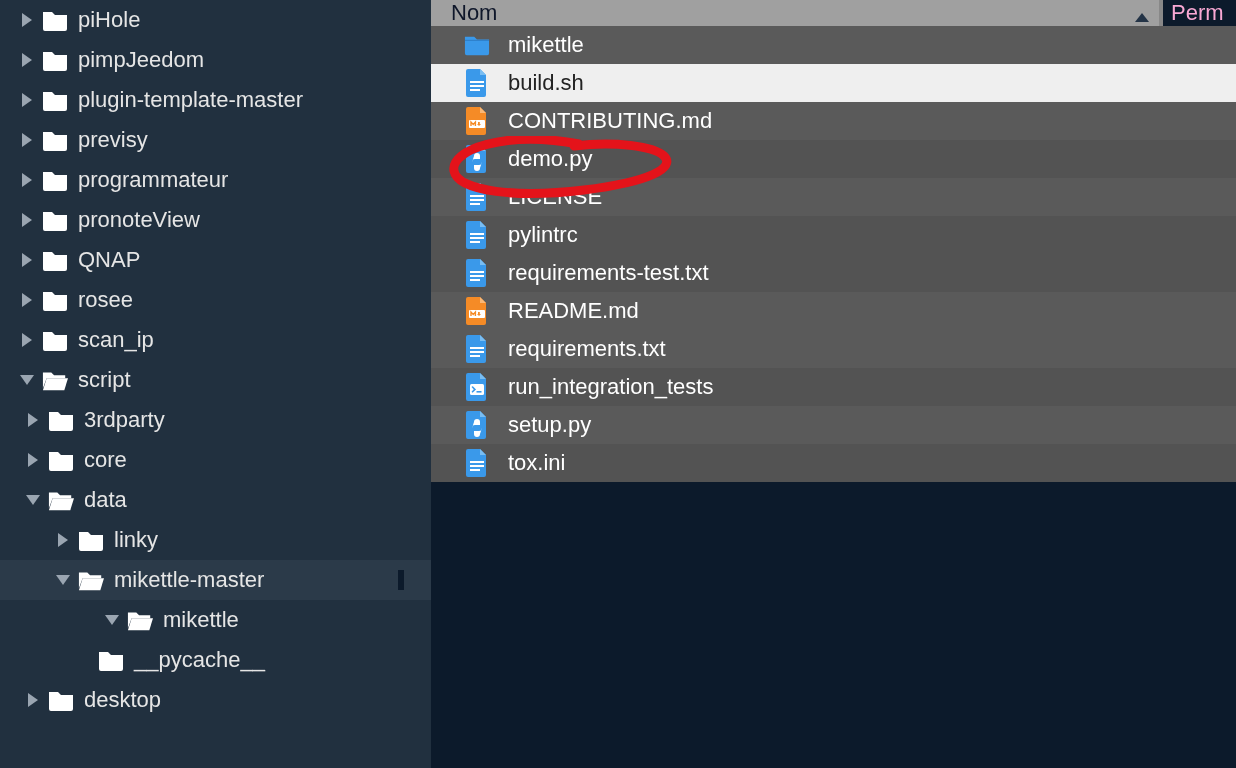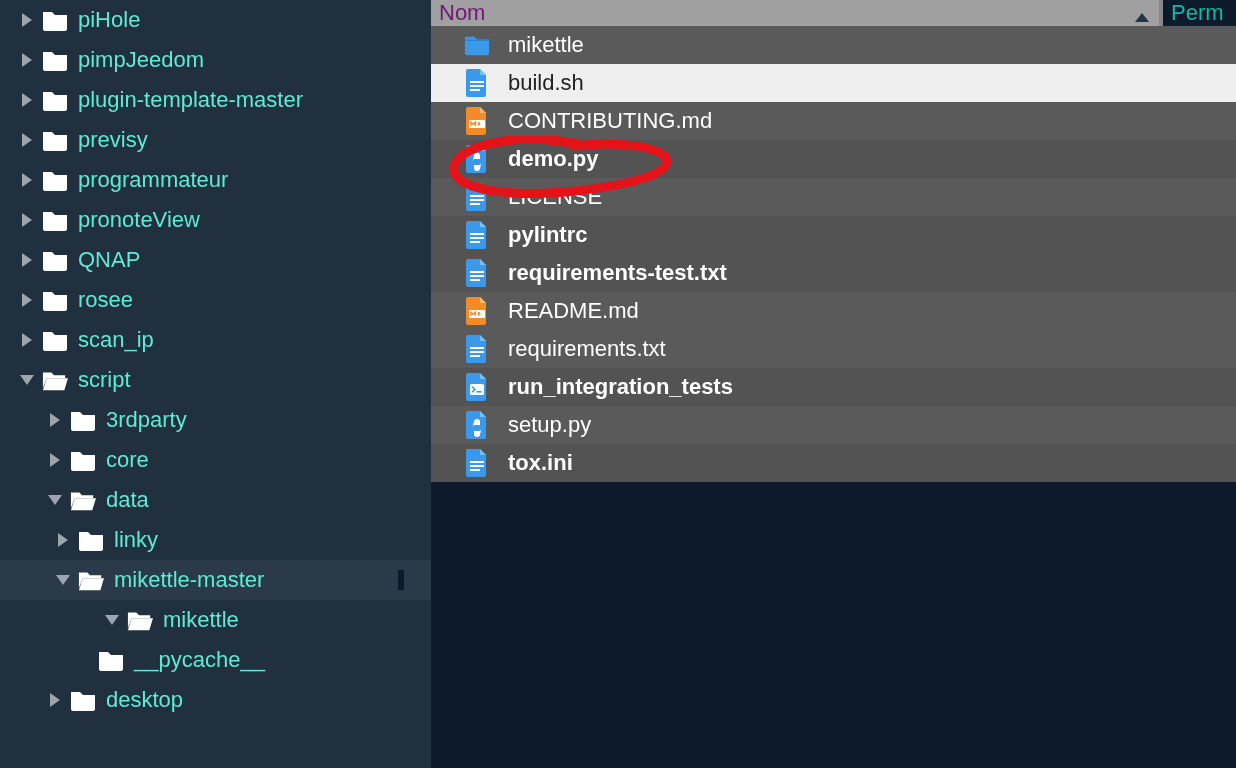--- a/index.html
+++ b/index.html
@@ -46,75 +46,75 @@
     .tree-arrow svg { fill: #9aa5b1; }
     .tree-arrow.blank { visibility: hidden; }
     .folder-icon {
       width: 26px; height: 22px;
       margin-right: 10px;
       flex-shrink: 0;
       display: inline-flex; align-items: center; justify-content: center;
     }
     .folder-icon svg { fill: #ffffff; }
     .folder-icon.open svg { fill: #ffffff; }
-    .tree-label { color: #5eead4; }
+    .tree-label { color: #e5e5e5; }
     .ind-1 { padding-left: 18px; }
-    .ind-2 { padding-left: 46px; text-align: right; }
+    .ind-2 { padding-left: 24px; text-align: right; }
     .ind-3 { padding-left: 54px; }
     .ind-4 { padding-left: 103px; }
     .ind-5 { padding-left: 74px; }
 
     
     .filepane {
       flex: 1; height: 100%;
       background: #0c1a2b;
       display: flex; flex-direction: column;
     }
     .colheader {
       height: 26px;
       display: flex;
       color: #e2e8ee;
       font-size: 22px;
     }
     .colheader .col-name {
       width: 728px;
       background: #a0a0a0;
-      color: #701a75;
+      color: #0f172a;
       display: flex; align-items: flex-end;
-      padding-left: 8px;
+      padding-left: 20px;
       position: relative;
     }
     .colheader .col-name .sort-tri {
       position: absolute; right: 10px; bottom: 4px;
       width: 0; height: 0;
       border-left: 7px solid transparent;
       border-right: 7px solid transparent;
       border-bottom: 9px solid #243447;
     }
     .colheader .col-perm {
       flex: 1;
       background: #0c1a2b;
-      color: #14b8a6;
+      color: #f9a8d4;
       display: flex; align-items: center;
       padding-left: 8px;
       border-left: 4px solid #888;
     }
     .filelist {
       background: #535353;
       position: relative;
     }
     .file-row {
       height: 38px;
       display: flex; align-items: center;
       padding-left: 33px;
       font-size: 22px;
       color: #ffffff;
     }
     .file-row.odd { background: #5a5a5a; }
-    .file-row.even { background: #535353; font-weight: bold; }
+    .file-row.even { background: #535353; }
     .file-row.selected { background: #efefef; color: #222; }
     .file-icon {
       width: 26px; height: 30px;
       margin-right: 18px;
       flex-shrink: 0;
       display: inline-flex; align-items: center; justify-content: center;
     }
     .file-icon svg { display: block; }
     .annot {
       position: absolute;

